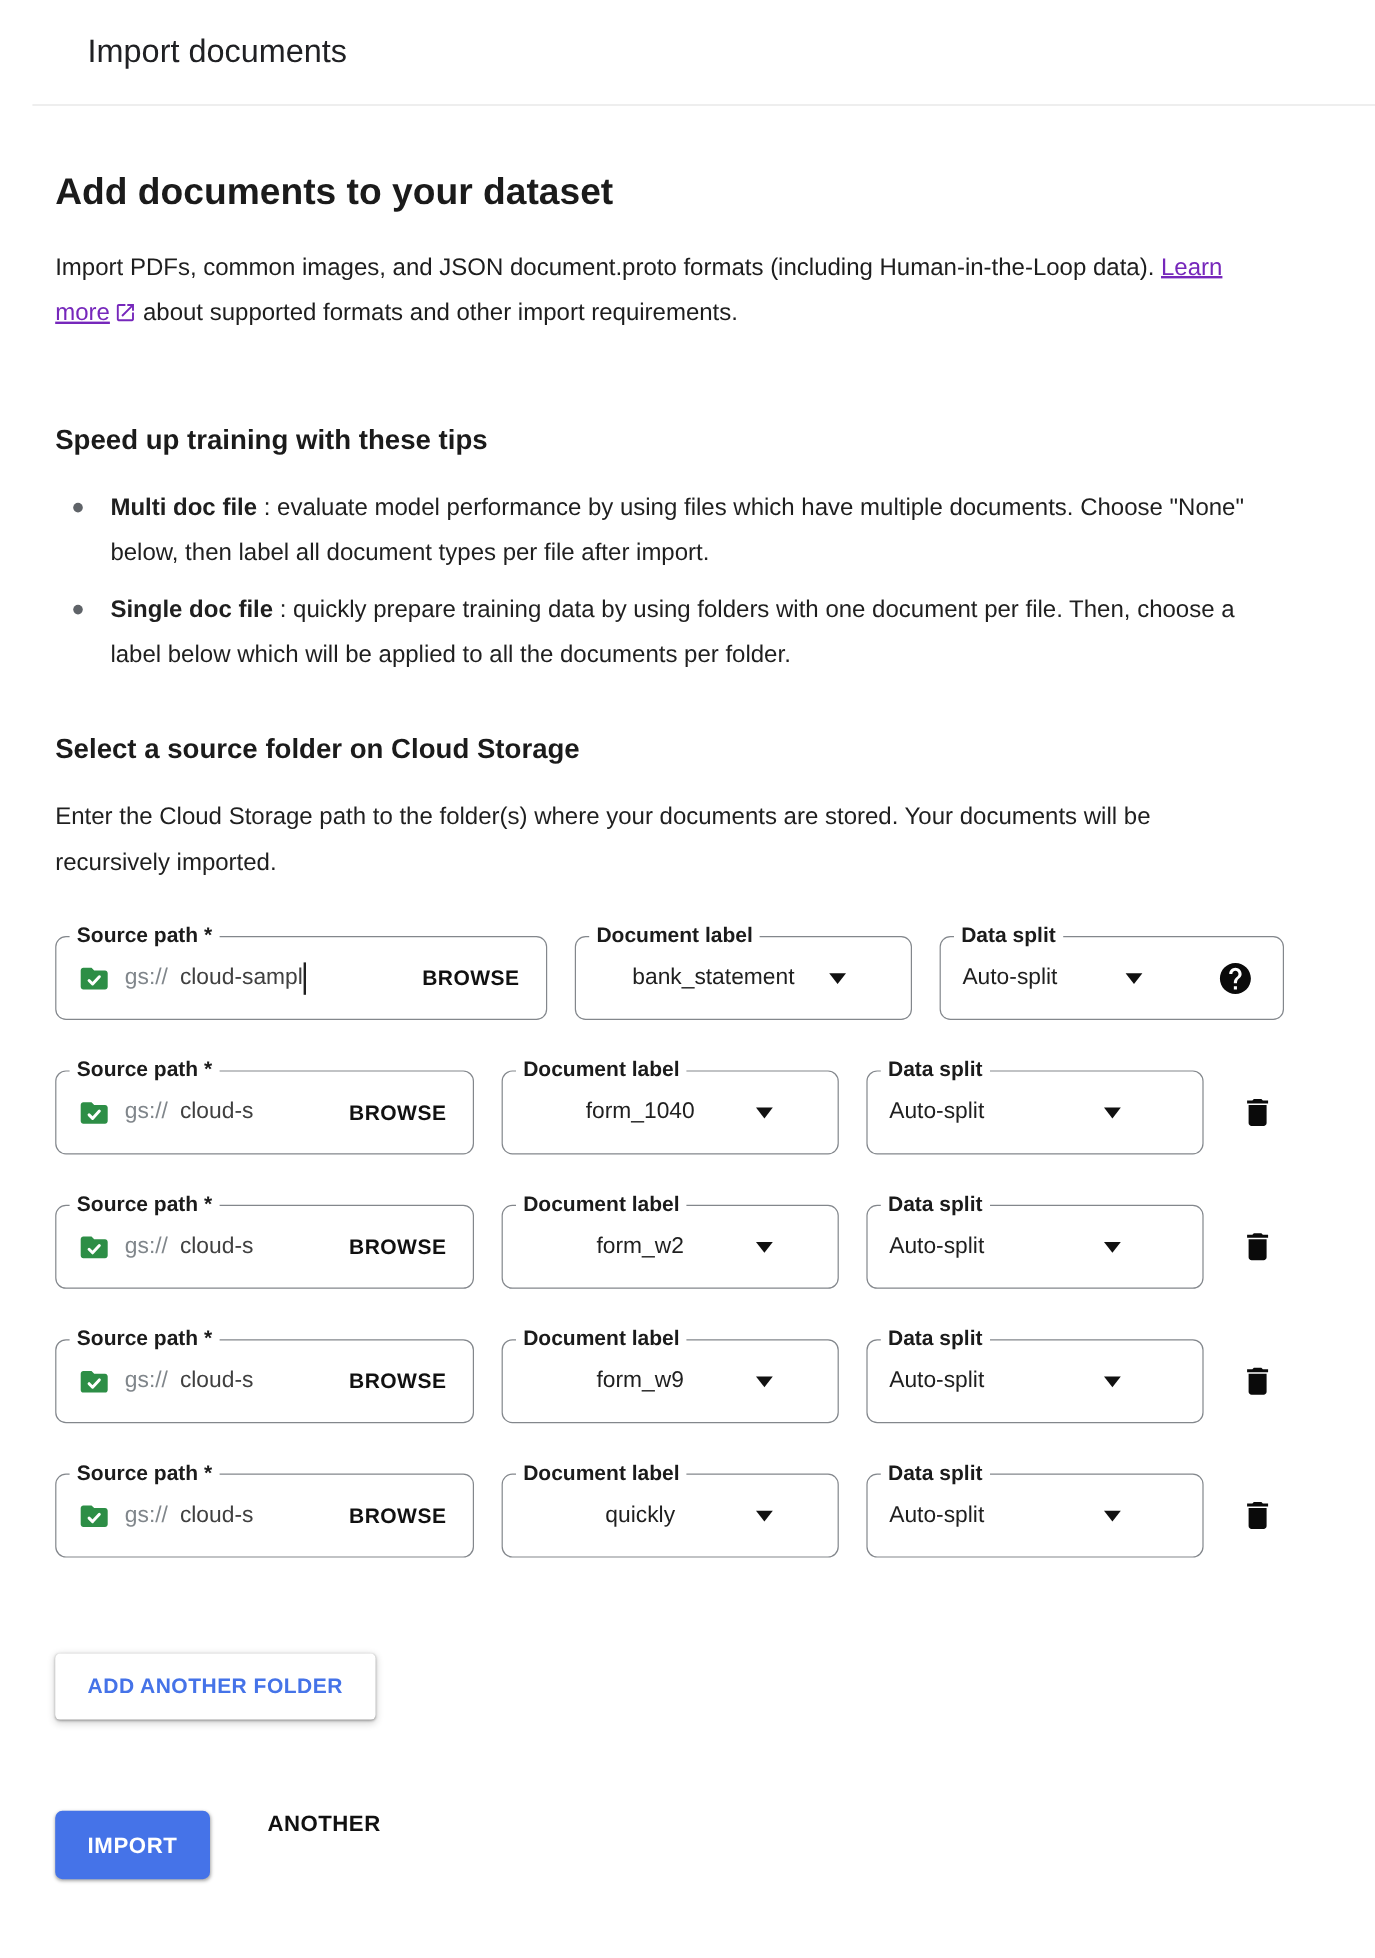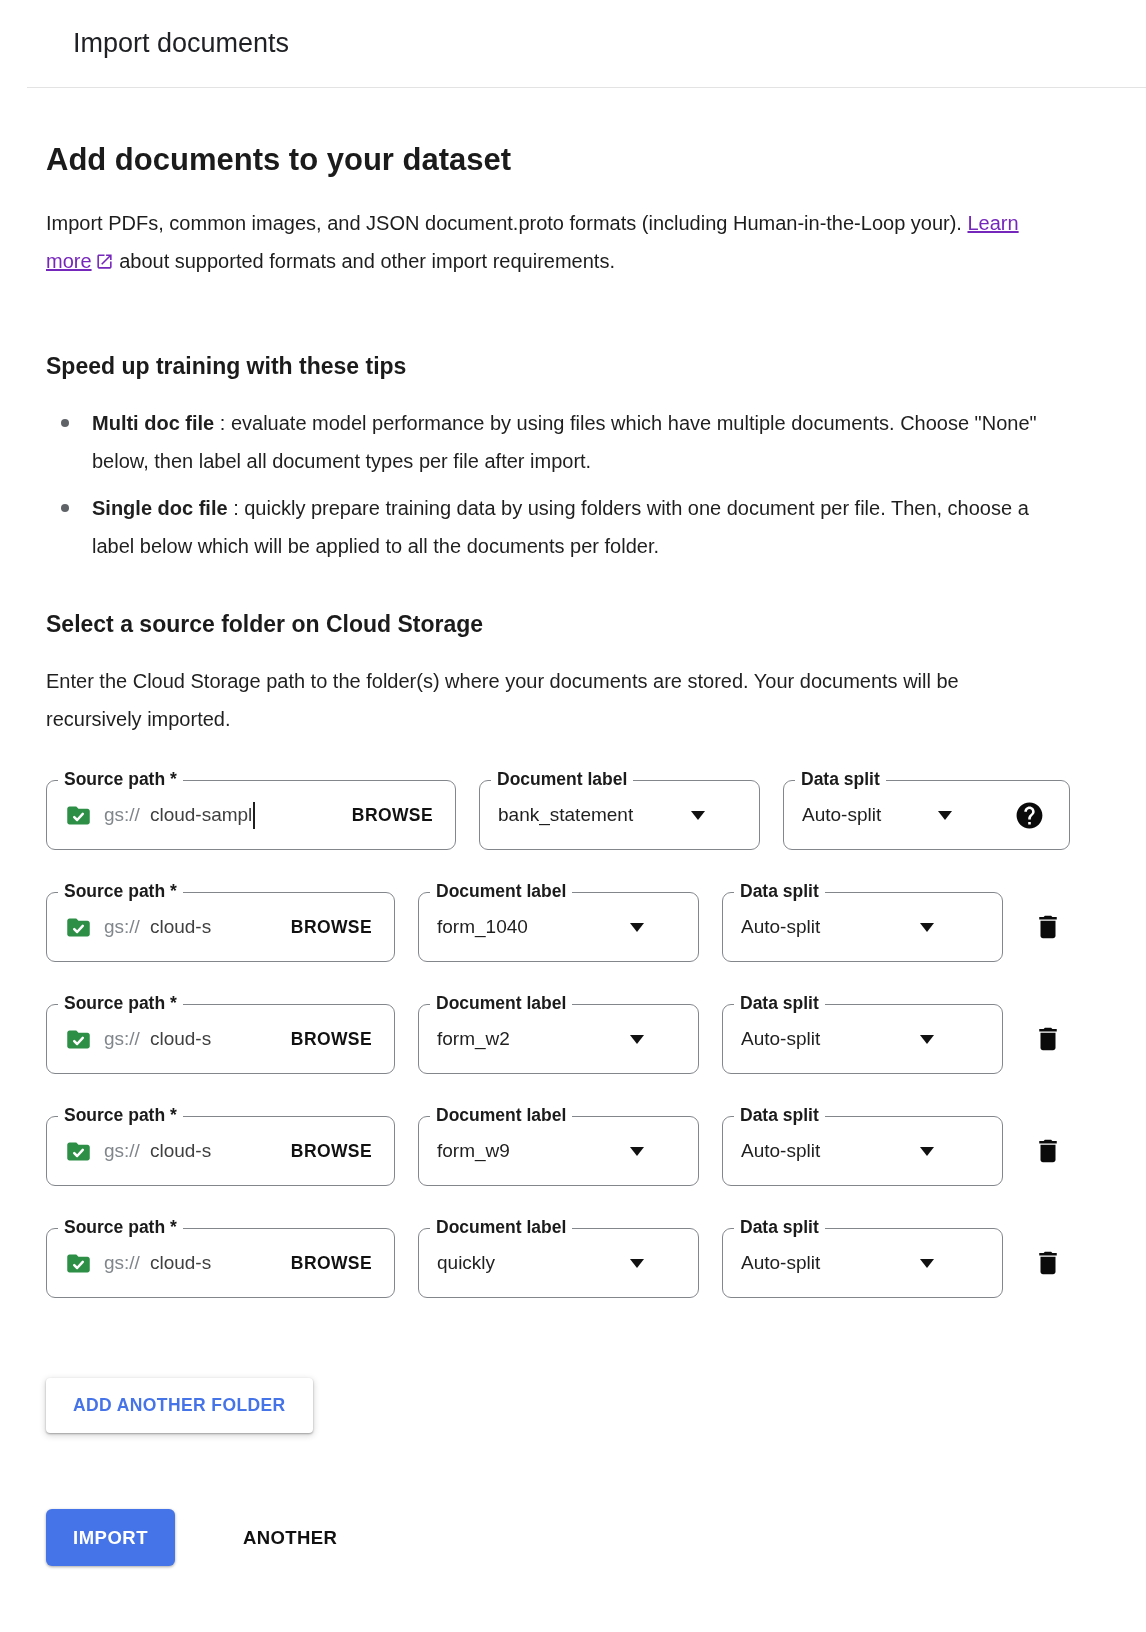--- a/index.html
+++ b/index.html
@@ -95,21 +95,21 @@
     top: -12px; left: 11px;
     background: #fff;
     padding: 0 6px;
     font-size: 17.5px;
     font-weight: 700;
     color: #1b1b1b;
     white-space: nowrap;
     line-height: 21px;
   }
   .source-box { flex: 1 1 auto; padding: 0 22px 0 18px; min-width: 0; }
-  .label-box { flex: 0 0 281px; padding: 0 18px; }
+  .label-box { flex: 0 0 281px; padding: 0 18px; text-align: center; }
   .split-box { flex: 0 0 281px; padding: 0 18px; }
   .field-row.first .split-box { flex-basis: 287px; padding-right: 24px; }
   .folder-icon { display: inline-flex; margin-right: 12px; flex: 0 0 auto; }
   .gs-prefix { color: #80868b; font-size: 19px; margin-right: 10px; }
   .path-value {
     font-size: 19px;
     color: #404040;
     white-space: nowrap;
     overflow: hidden;
   }
@@ -164,22 +164,22 @@
     font-size: 17.5px;
     font-weight: 700;
     letter-spacing: 0.4px;
     color: #4573e8;
     cursor: pointer;
     box-shadow: 0 1px 2px rgba(0,0,0,0.30), 0 2px 6px 1px rgba(0,0,0,0.15);
   }
   .actions {
     margin-top: 76px;
     display: flex;
-    align-items: center;
-    gap: 68px;
+    align-items: flex-start;
+    gap: 48px;
   }
   .import-btn {
     height: 57px;
     padding: 0 27px;
     background: #4573e8;
     color: #ffffff;
     border: none;
     border-radius: 6px;
     font-family: "Liberation Sans", sans-serif;
     font-size: 18.5px;
@@ -201,21 +201,21 @@
 </style>
 </head>
 <body>
 
 <div class="titlebar">Import documents</div>
 
 <div class="content">
   <div class="h1">Add documents to your dataset</div>
 
   <div class="intro">
-    <span>Import PDFs, common images, and JSON document.proto formats (including Human-in-the-Loop your). </span><span class="link">Learn more</span><span class="ext-icon"><svg width="19" height="19" viewBox="0 0 24 24">
+    <span>Import PDFs, common images, and JSON document.proto formats (including Human-in-the-Loop data). </span><span class="link">Learn more</span><span class="ext-icon"><svg width="19" height="19" viewBox="0 0 24 24">
           <path fill="#7627bb" d="M19 19H5V5h7V3H5c-1.11 0-2 .9-2 2v14c0 1.1.89 2 2 2h14c1.1 0 2-.9 2-2v-7h-2v7zM14 3v2h3.59l-9.83 9.83 1.41 1.41L19 6.41V10h2V3h-7z"></path>
         </svg></span><span> about supported formats and other import requirements.</span>
   </div>
 
   <div class="h2">Speed up training with these tips</div>
   <ul class="tips">
     <li><b class="inline">Multi doc file</b><span> : evaluate model performance by using files which have multiple documents. Choose "None" below, then label all document types per file after import.</span></li>
     <li><b class="inline">Single doc file</b><span> : quickly prepare training data by using folders with one document per file. Then, choose a label below which will be applied to all the documents per folder.</span></li>
   </ul>
 

